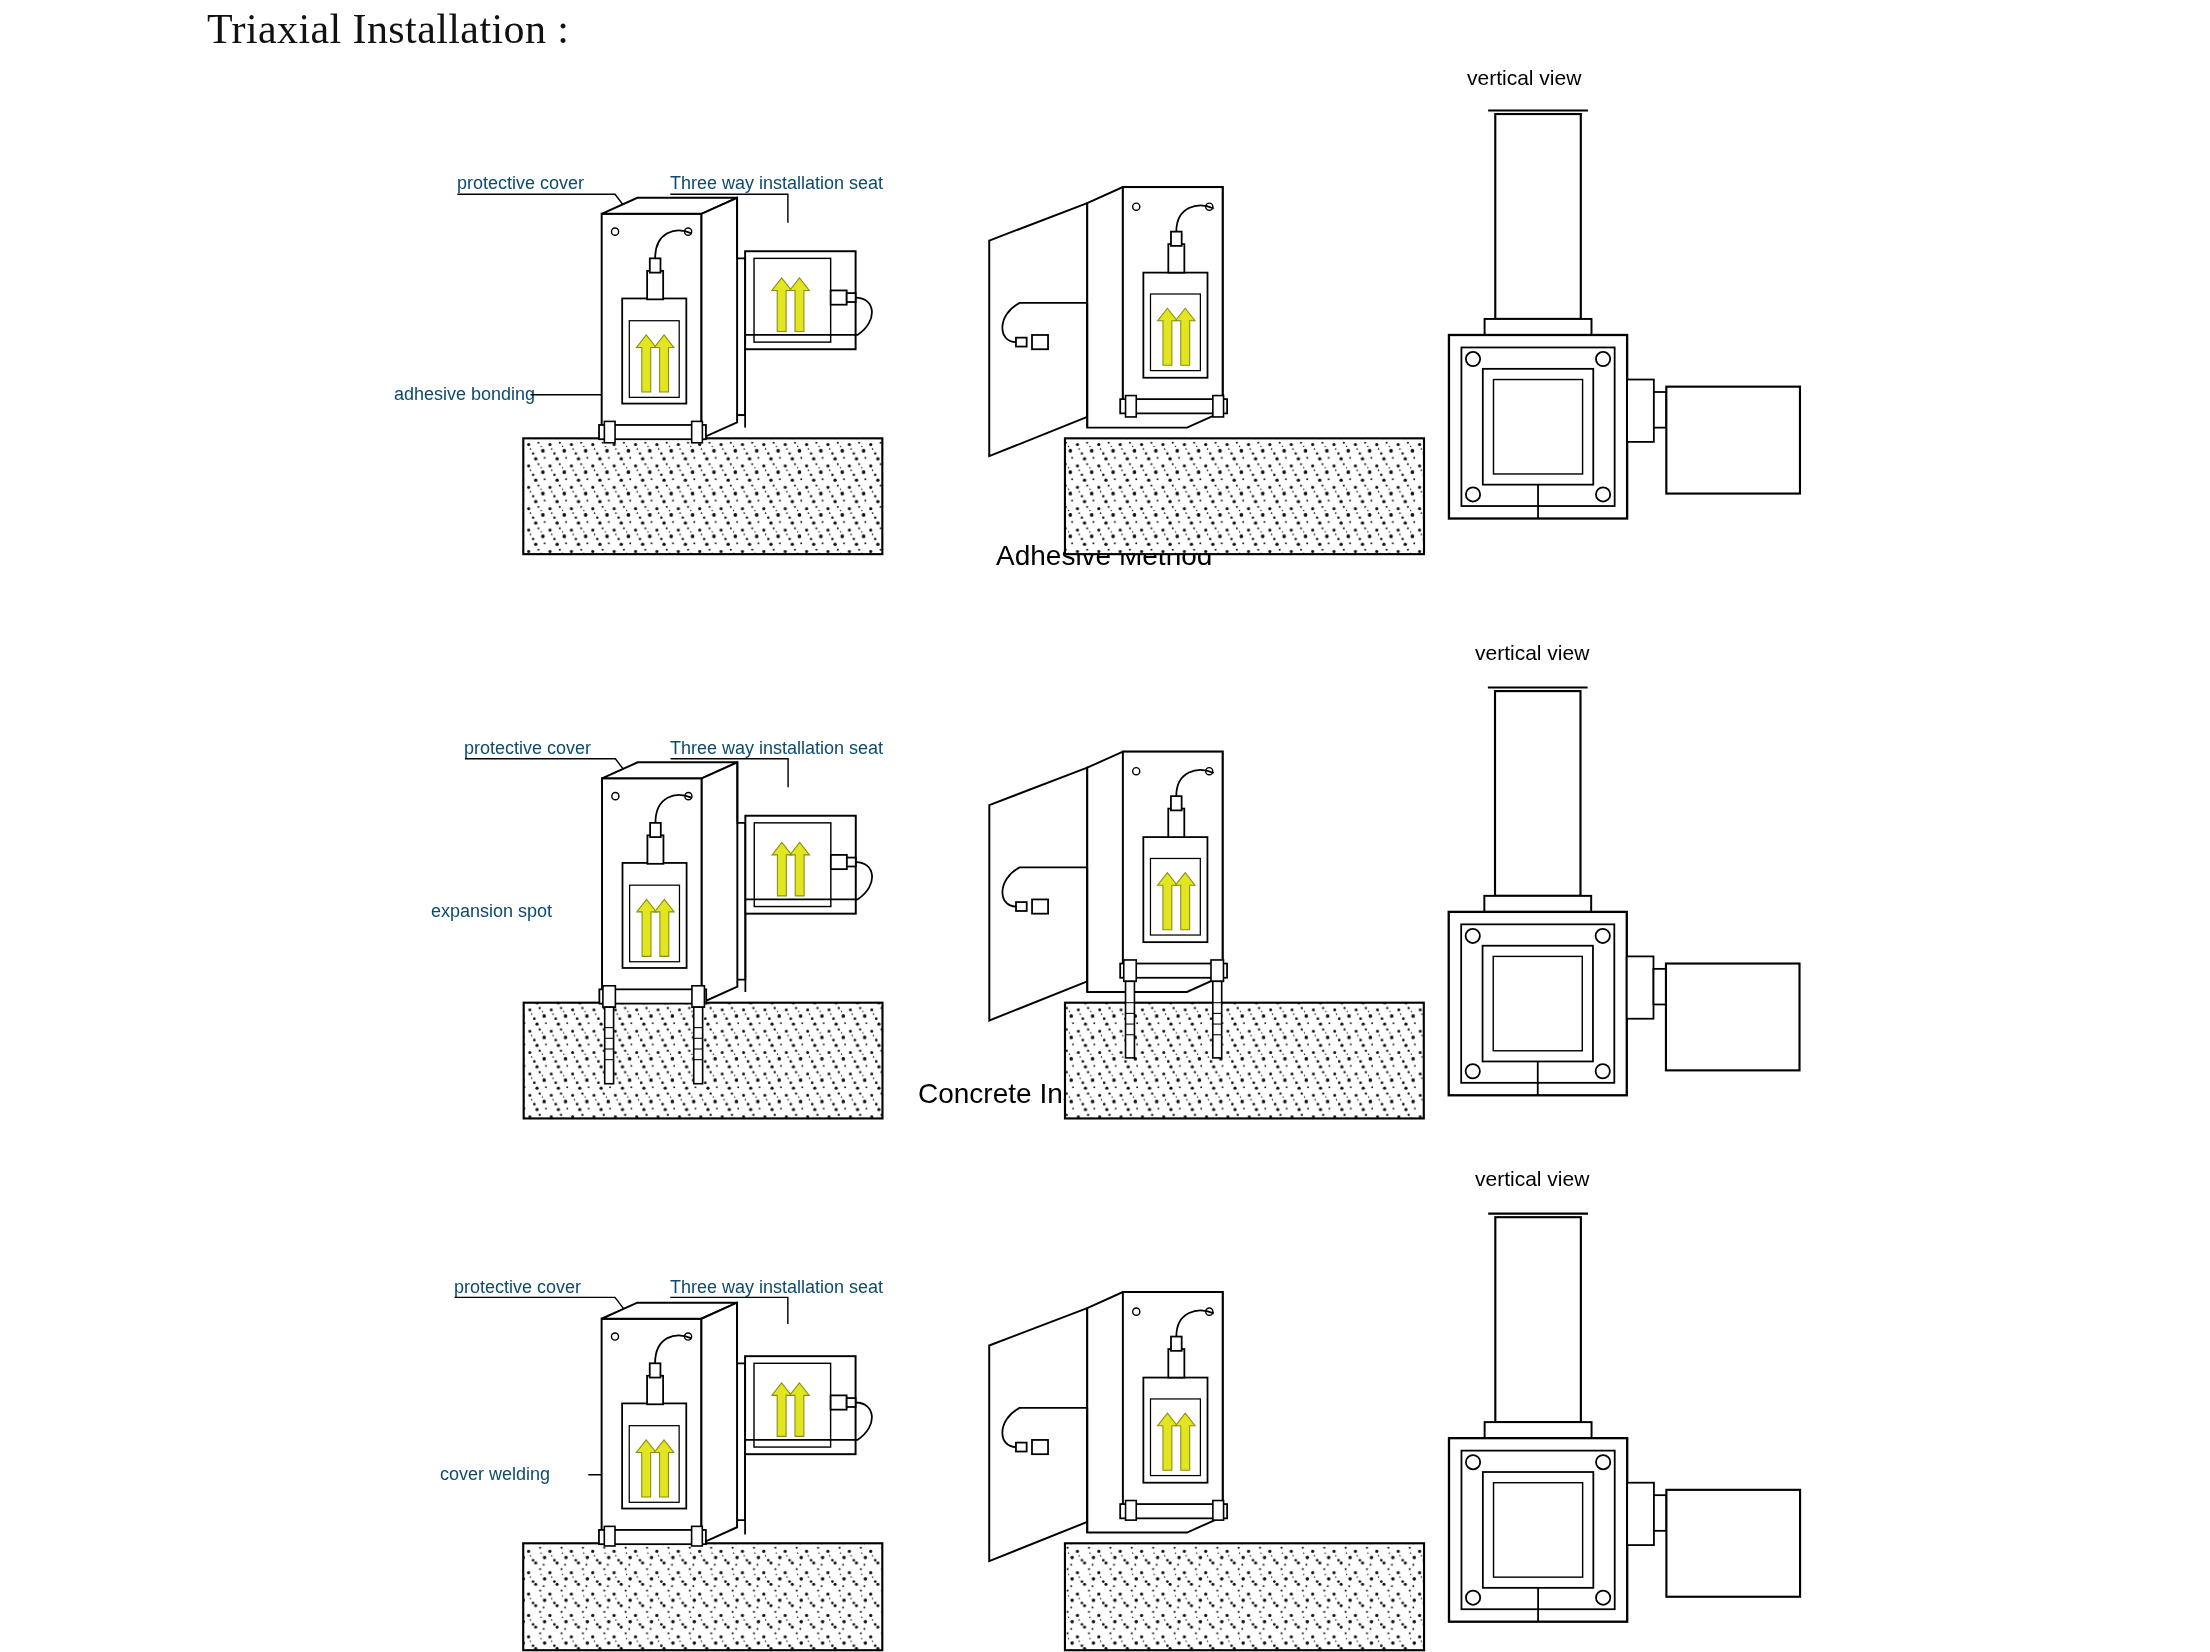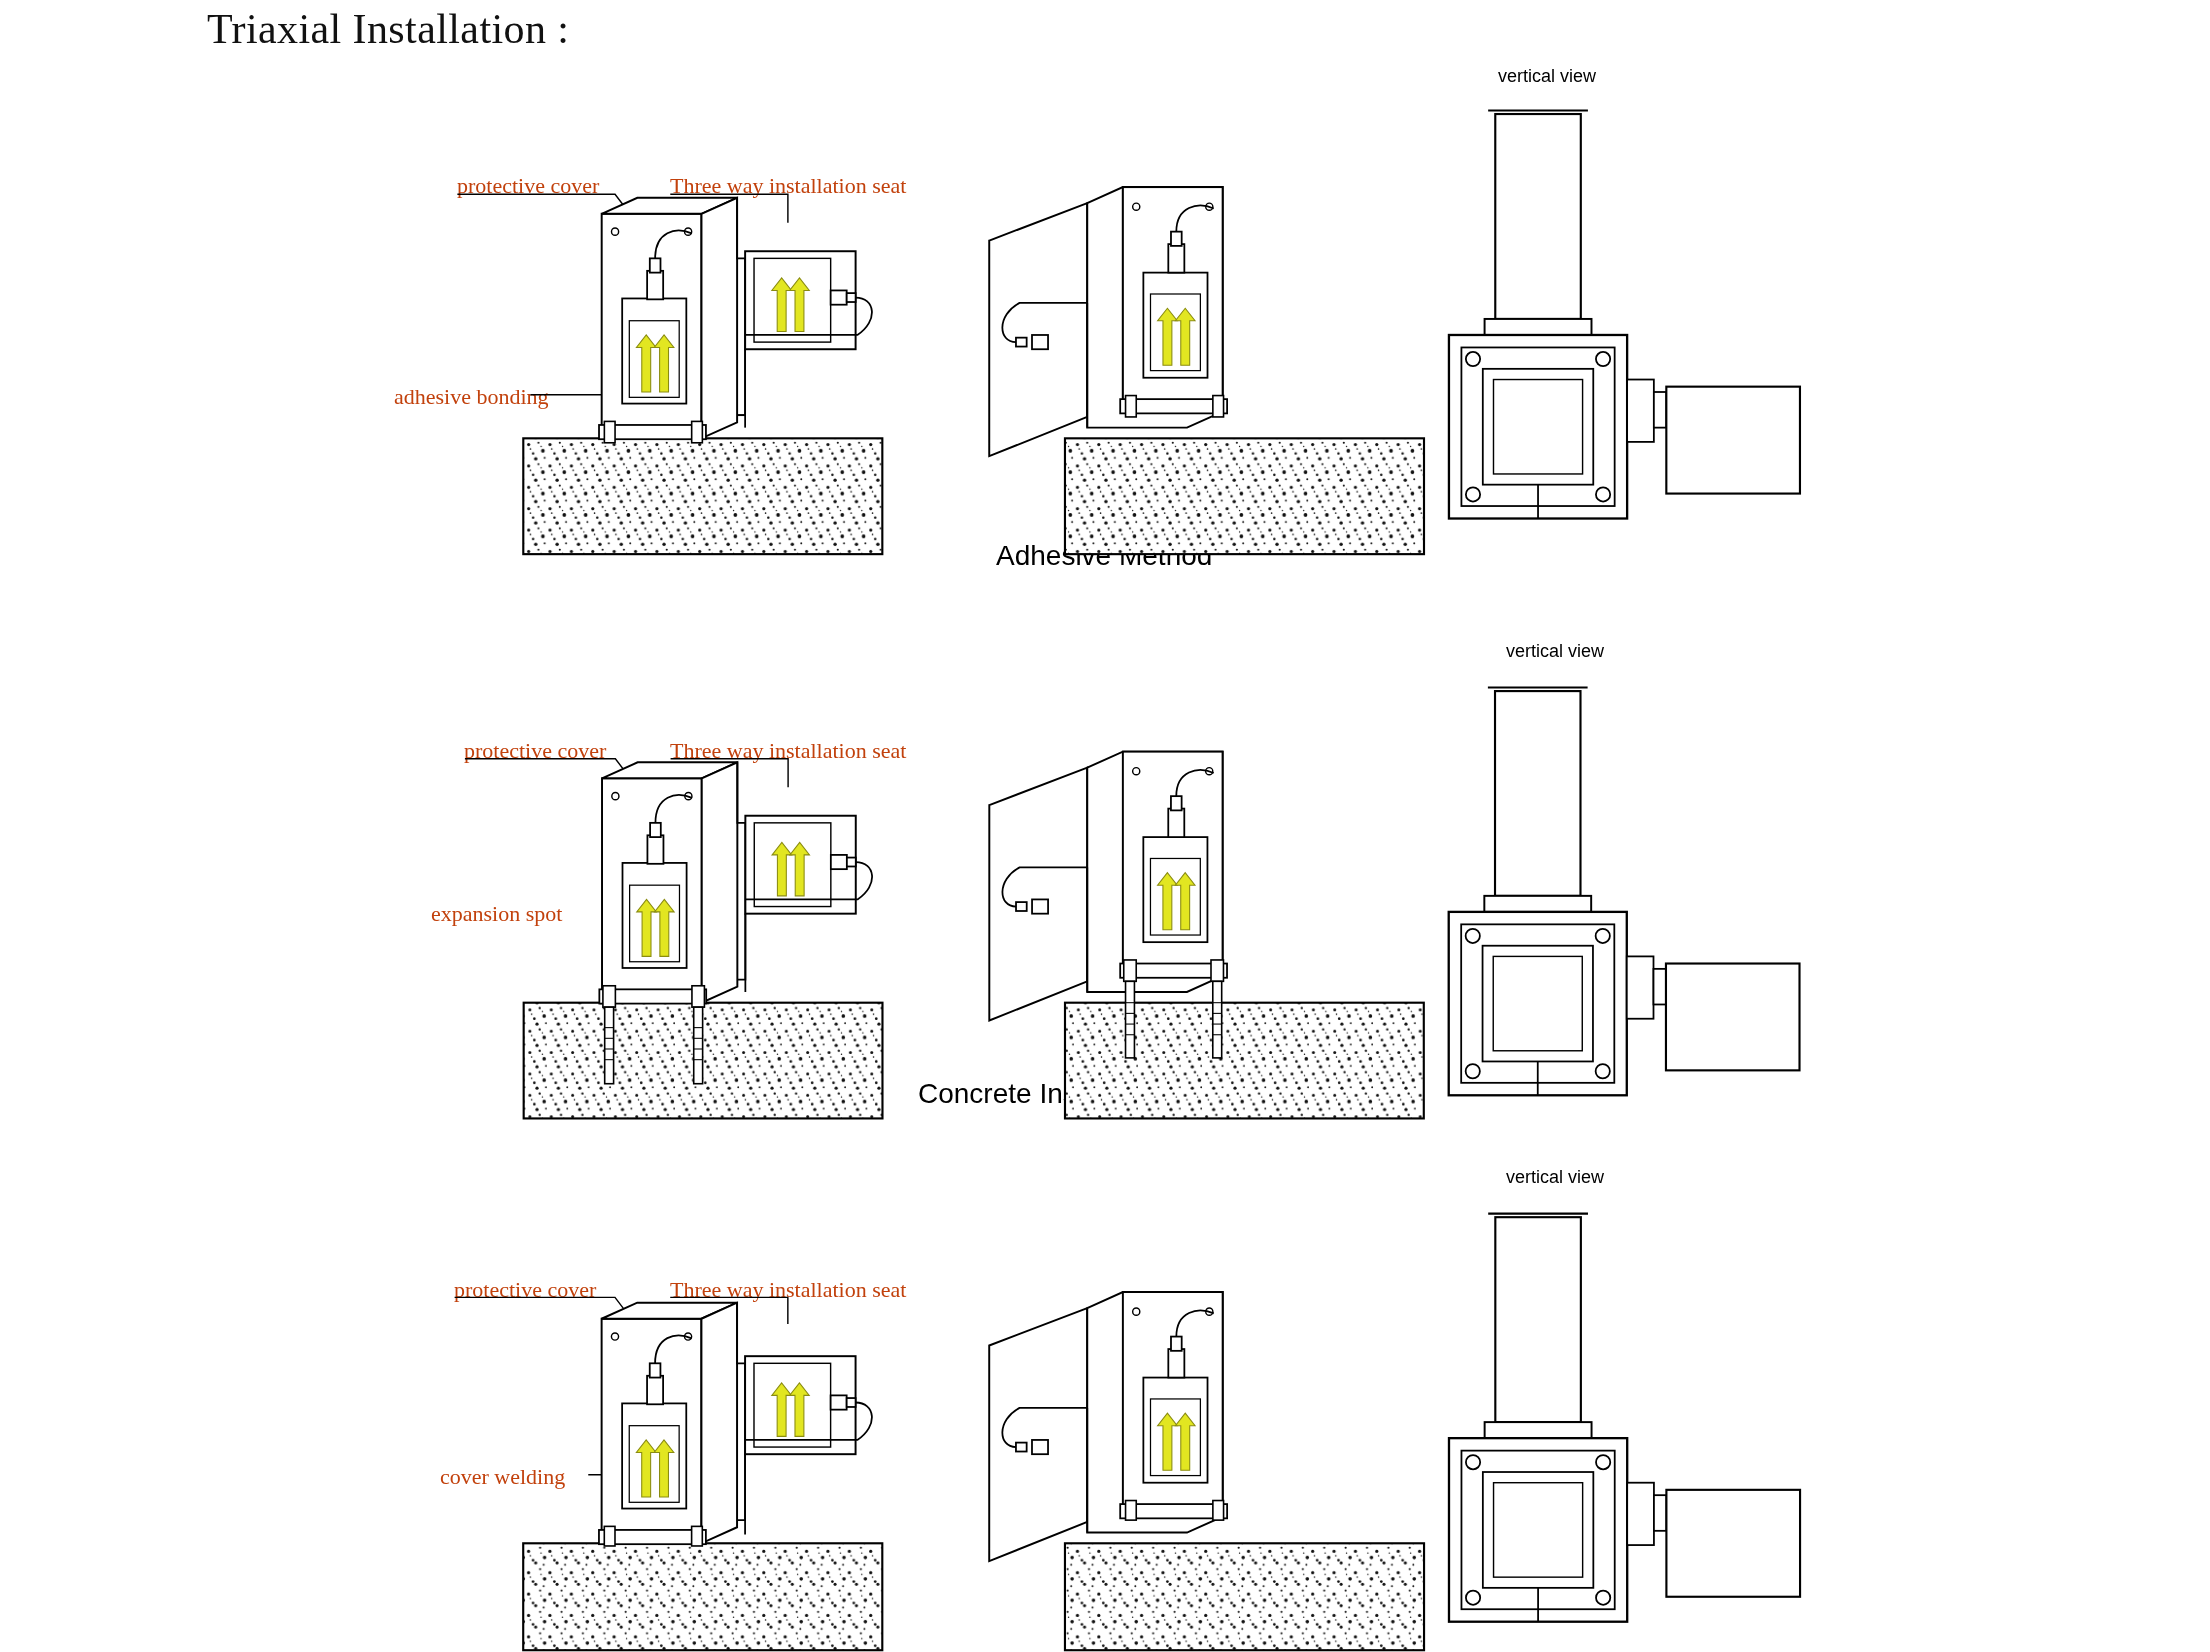--- a/index.html
+++ b/index.html
@@ -26,39 +26,38 @@
     left: 207px;
     top: 5.3px;
     font-family: "Liberation Serif", serif;
     font-size: 42px;
     letter-spacing: 0.4px;
     color: #111;
     white-space: nowrap;
   }
   .lbl {
     position: absolute;
-    font-family: Liberation Serif, serif;
-    font-size: 22px;
-    color: #c2410c;
+    font-family: Liberation Sans, sans-serif;
+    font-size: 18px;
+    color: #0c4a6e;
     white-space: nowrap;
   }
   .caption {
     position: absolute;
     font-family: "Liberation Sans", sans-serif;
     font-size: 28px;
     color: #000;
     white-space: nowrap;
   }
   .vview {
     position: absolute;
     font-family: "Liberation Sans", sans-serif;
-    font-size: 18px;
+    font-size: 21px;
     color: #000;
     white-space: nowrap;
-    margin-left: 31px;
   }
   .block {
     position: absolute;
     left: 0;
     width: 2211px;
   }
   svg { display: block; }
 </style>
 </head>
 <body>

